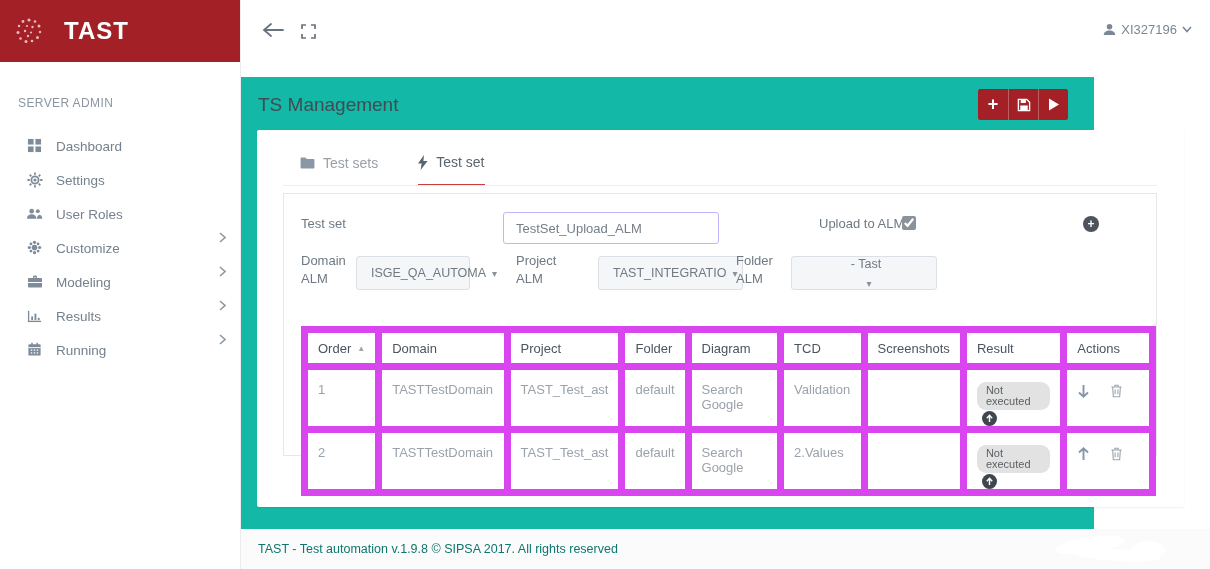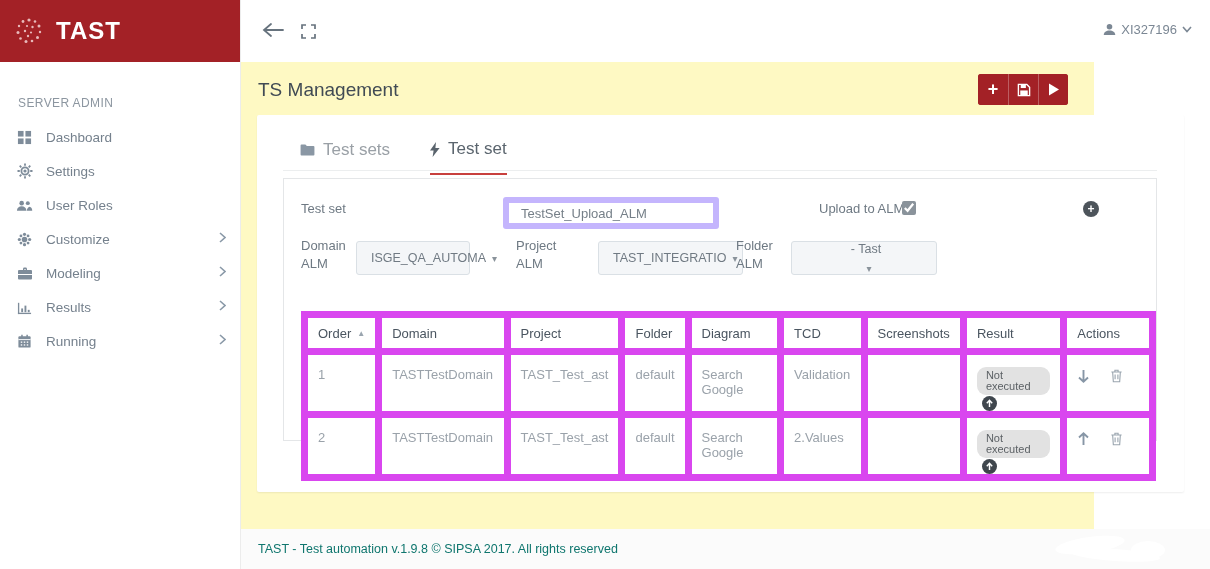--- a/index.html
+++ b/index.html
@@ -3,55 +3,55 @@
 <meta charset="utf-8">
 <style>
   * { margin:0; padding:0; box-sizing:border-box; }
   html,body { width:1210px; height:569px; font-family:"Liberation Sans","DejaVu Sans",sans-serif; background:#ffffff; overflow:hidden; }
   .app { position:relative; width:1210px; height:569px; }
 
   
   .sidebar { position:absolute; left:0; top:0; width:241px; height:569px; background:#ffffff; border-right:1px solid #ececec; z-index:3; }
   .logo { height:62px; background:#a32126; display:flex; align-items:center; padding-left:14px; }
   .logo-icon { width:30px; height:30px; margin-right:12px; }
-  .logo-text { color:#ffffff; font-size:24px; font-weight:bold; letter-spacing:1px; }
+  .logo-text { color:#ffffff; font-size:24px; font-weight:bold; letter-spacing:1px;margin-left:8px; }
   .side-section { margin:34px 0 10px 18px; font-size:12px; color:#8c96a0; letter-spacing:.4px; }
-  .side-item { display:flex; align-items:center; height:34px; padding-left:16px; cursor:pointer; position:relative; }
+  .side-item { display:flex; align-items:flex-end; height:34px; padding-left:26px; cursor:pointer; position:relative; }
   .side-item .s-icon { width:17px; height:17px; margin-right:13px; display:flex; align-items:center; justify-content:center; }
   .side-item .s-label { font-size:13.5px; color:#75818d; }
   .side-item .chev { position:absolute; right:14px; top:10px; }
 
   
   .topbar { position:absolute; left:241px; top:0; width:969px; height:62px; background:#ffffff; z-index:2; }
   .tb-icon { position:absolute; top:22px; cursor:pointer; }
   .tb-back { left:21px; }
   .tb-full { left:60px; top:24px; }
   .tb-user { position:absolute; right:18px; top:22px; display:flex; align-items:center; gap:5px; cursor:pointer; color:#7b8794; font-size:13px; }
 
   
-  .content { position:absolute; left:241px; top:62px; width:853px; height:467px; background:#fef9c3; }
+  .content { position:absolute; left:241px; top:77px; width:853px; height:467px; background:#14b8a6; }
   .page-title { position:absolute; left:17px; top:17px; font-size:19px; color:#414b54; }
   .toolbar { position:absolute; right:26px; top:12px; display:flex; background:#a32126; border-radius:3px; overflow:hidden; }
   .tool-btn { width:30px; height:31px; background:#a32126; border:none; color:#fff; display:flex; align-items:center; justify-content:center; cursor:pointer; }
   .tool-btn + .tool-btn { border-left:1px solid rgba(255,255,255,0.28); }
   .tool-plus { font-size:18px; font-weight:bold; line-height:1; padding-bottom:2px; }
 
   .card { position:absolute; left:16px; top:53px; width:927px; height:377px; background:#ffffff; border-radius:2px; box-shadow:0 1px 2px rgba(0,0,0,0.07); }
 
   
   .tabs { position:absolute; left:43px; top:24px; display:flex; gap:40px; }
-  .tab { display:flex; align-items:center; gap:8px; font-size:17px; color:#9aa0a6; cursor:pointer; padding-bottom:14px; }
+  .tab { display:flex; align-items:center; gap:8px; font-size:14px; color:#9aa0a6; cursor:pointer; padding-bottom:14px; }
   .tab.active { color:#5b656e; border-bottom:2px solid #c8403e; margin-bottom:-1px; }
   .tab-divider { position:absolute; left:26px; top:55px; width:874px; height:1px; background:#eceeef; }
 
   
   .panel { position:absolute; left:26px; top:63px; width:874px; height:263px; border:1px solid #e4e6e8; background:#ffffff; }
   .lbl { font-size:13px; color:#6e7983; }
   .panel .f-testset-label { position:absolute; left:17px; top:22px; }
-  .f-input { position:absolute; left:219px; top:18px; width:216px; height:32px; border:6px solid #c4b5fd; border-radius:3px; padding:0 12px; font-size:13px; color:#757f88; font-family:inherit; background:#fff; }
+  .f-input { position:absolute; left:219px; top:18px; width:216px; height:32px; border:1px solid #c4b5fd; border-radius:3px; padding:0 12px; font-size:13px; color:#757f88; font-family:inherit; background:#fff; }
   .f-upload-label { position:absolute; left:535px; top:22px; }
   .f-check { position:absolute; left:618px; top:22px; width:14px; height:14px; accent-color:#8a939b; cursor:pointer; }
   .plus-circle { position:absolute; left:799px; top:22px; width:16px; height:16px; border-radius:50%; background:#4d545b; color:#fff; display:flex; align-items:center; justify-content:center; font-size:12px; font-weight:bold; line-height:1; cursor:pointer; }
 
   .two-line { position:absolute; line-height:18px; font-size:13px; color:#6e7983; }
   .sel { position:absolute; height:34px; background:#f4f6f8; border:1px solid #dae0e5; border-radius:3px; display:flex; align-items:center; justify-content:space-between; padding:0 10px 0 14px; font-size:12.5px; color:#707a83; cursor:pointer; }
   .sel .caret { color:#8a939b; font-size:10px; margin-left:6px; }
 
   
   .grid { position:absolute; left:17px; top:132px; border-collapse:collapse; table-layout:fixed; }

